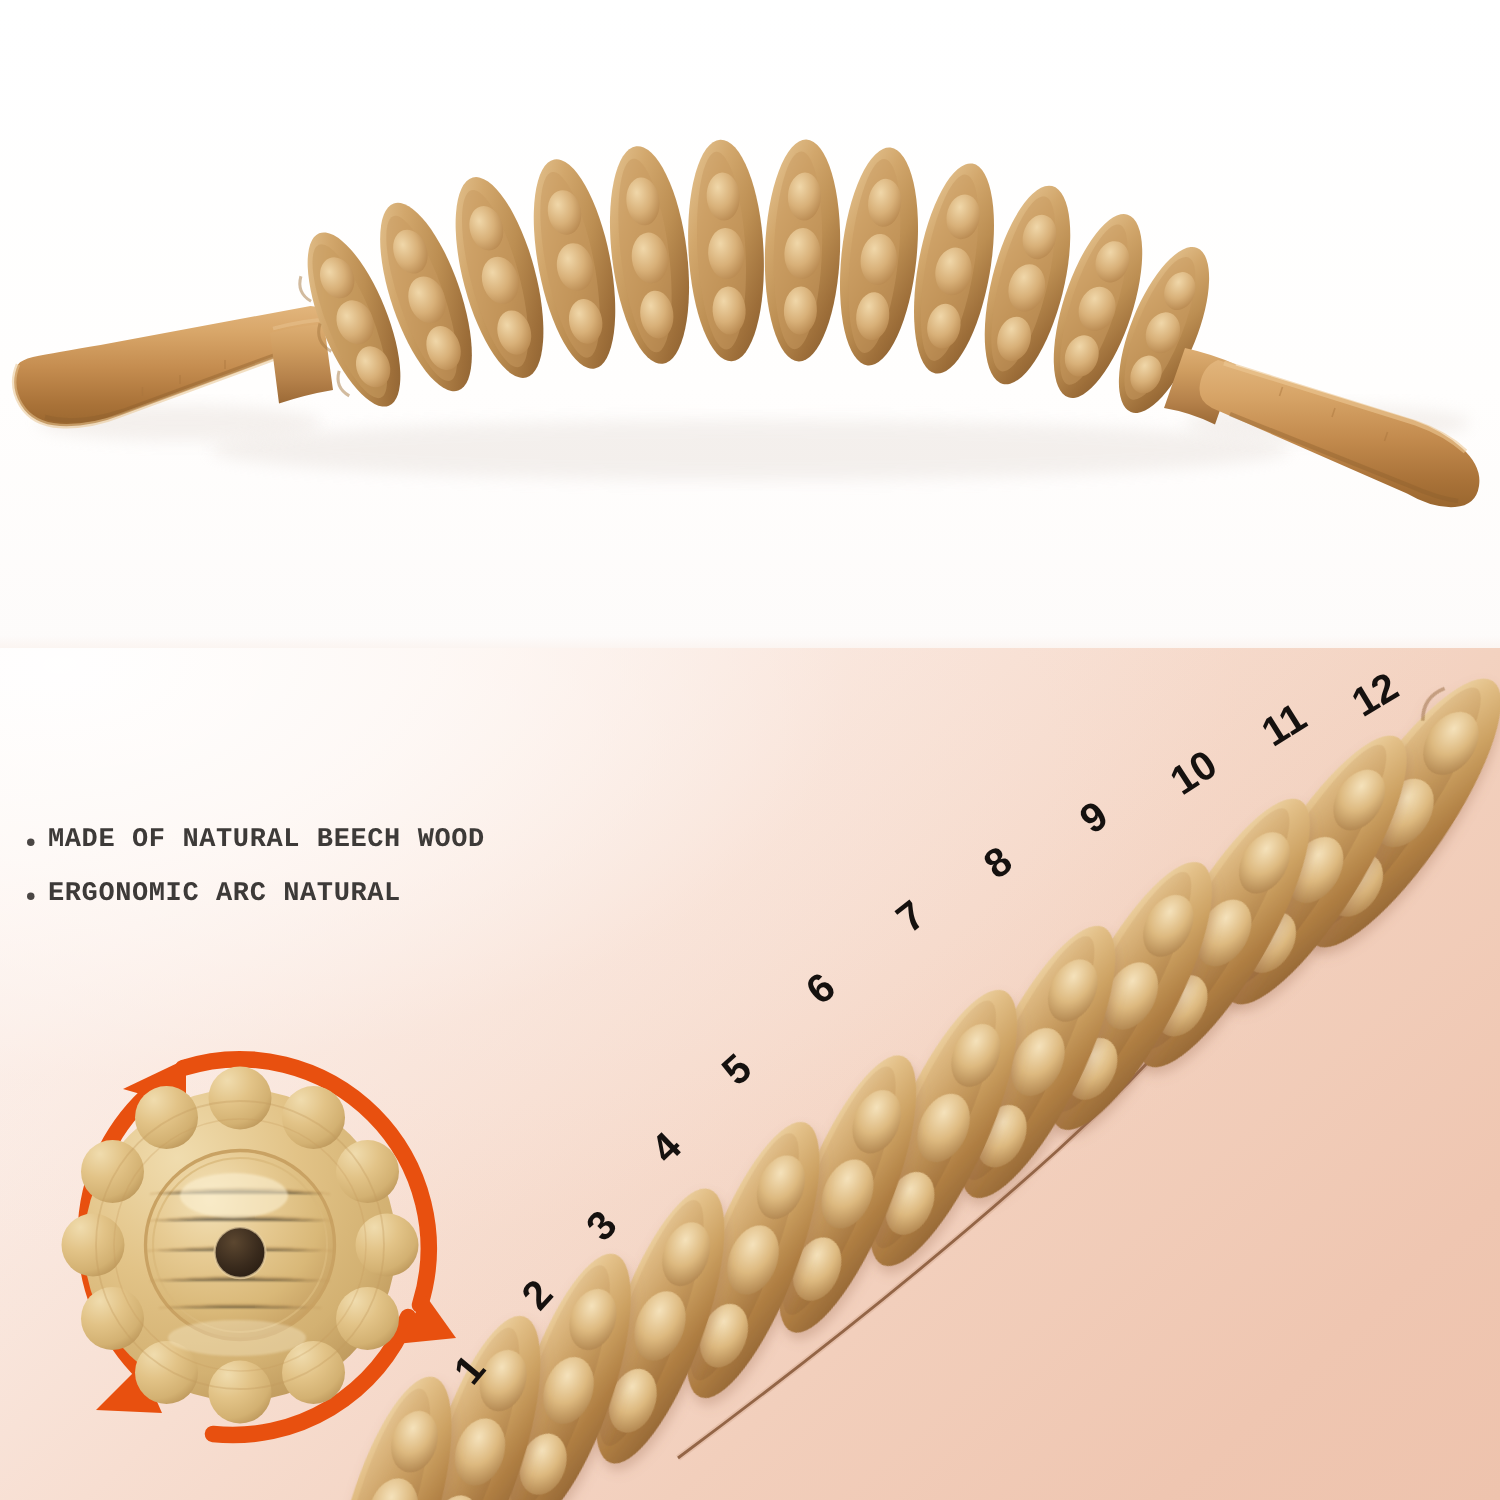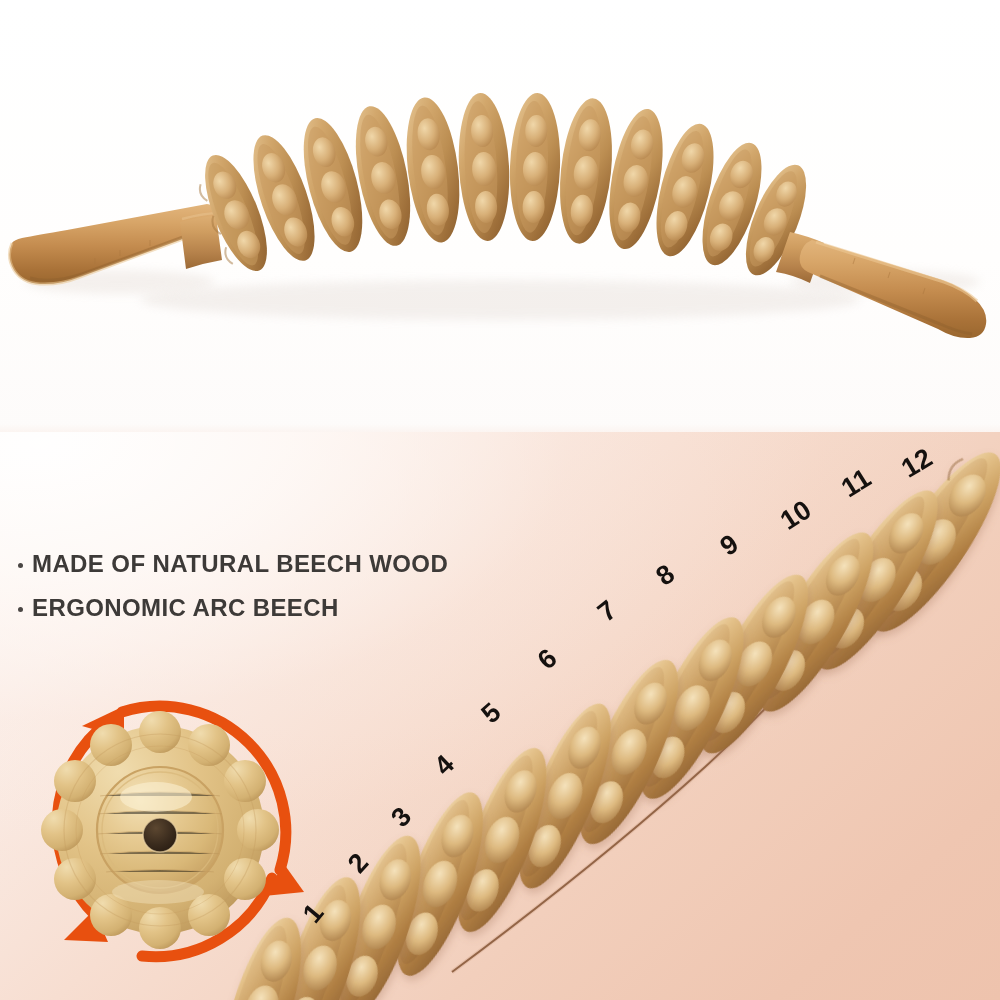--- a/index.html
+++ b/index.html
@@ -37,23 +37,23 @@
   #bullets{
     position:absolute;left:18px;top:118px;
     display:flex;flex-direction:column;gap:16px;
   }
   .bullet-row{display:flex;align-items:center;gap:9px;}
   .bullet-dot{
     width:5px;height:5px;border-radius:50%;background:#4a4644;flex:0 0 auto;
     margin-top:2px;
   }
   .bullet-text{
-    font-size:24px;font-weight:700;letter-spacing:0.4px;
+    font-size:18px;font-weight:700;letter-spacing:0.4px;
     color:#3d3a38;white-space:nowrap;
-    font-family:Liberation Sans, sans-serif;
+    font-family:Liberation Mono, monospace;
   }
 
   
   .num-label{
     position:absolute;
     font-size:27px;font-weight:700;color:#15110f;
     font-family:"Liberation Sans", sans-serif;
     line-height:1;
     transform-origin:center center;
     white-space:nowrap;
@@ -422,21 +422,21 @@
       </g>
     </svg>
 
     <div id="bullets">
       <div class="bullet-row">
         <span class="bullet-dot"></span>
         <span class="bullet-text">MADE OF NATURAL BEECH WOOD</span>
       </div>
       <div class="bullet-row">
         <span class="bullet-dot"></span>
-        <span class="bullet-text">ERGONOMIC ARC BEECH</span>
+        <span class="bullet-text">ERGONOMIC ARC NATURAL</span>
       </div>
     </div>
 
     <span class="num-label" style="left:306px;top:468px;transform:rotate(-50deg);">1</span>
     <span class="num-label" style="left:351px;top:418px;transform:rotate(-48deg);">2</span>
     <span class="num-label" style="left:394px;top:372px;transform:rotate(-46deg);">3</span>
     <span class="num-label" style="left:437px;top:320px;transform:rotate(-44deg);">4</span>
     <span class="num-label" style="left:484px;top:268px;transform:rotate(-42deg);">5</span>
     <span class="num-label" style="left:540px;top:214px;transform:rotate(-40deg);">6</span>
     <span class="num-label" style="left:600px;top:166px;transform:rotate(-38deg);">7</span>

